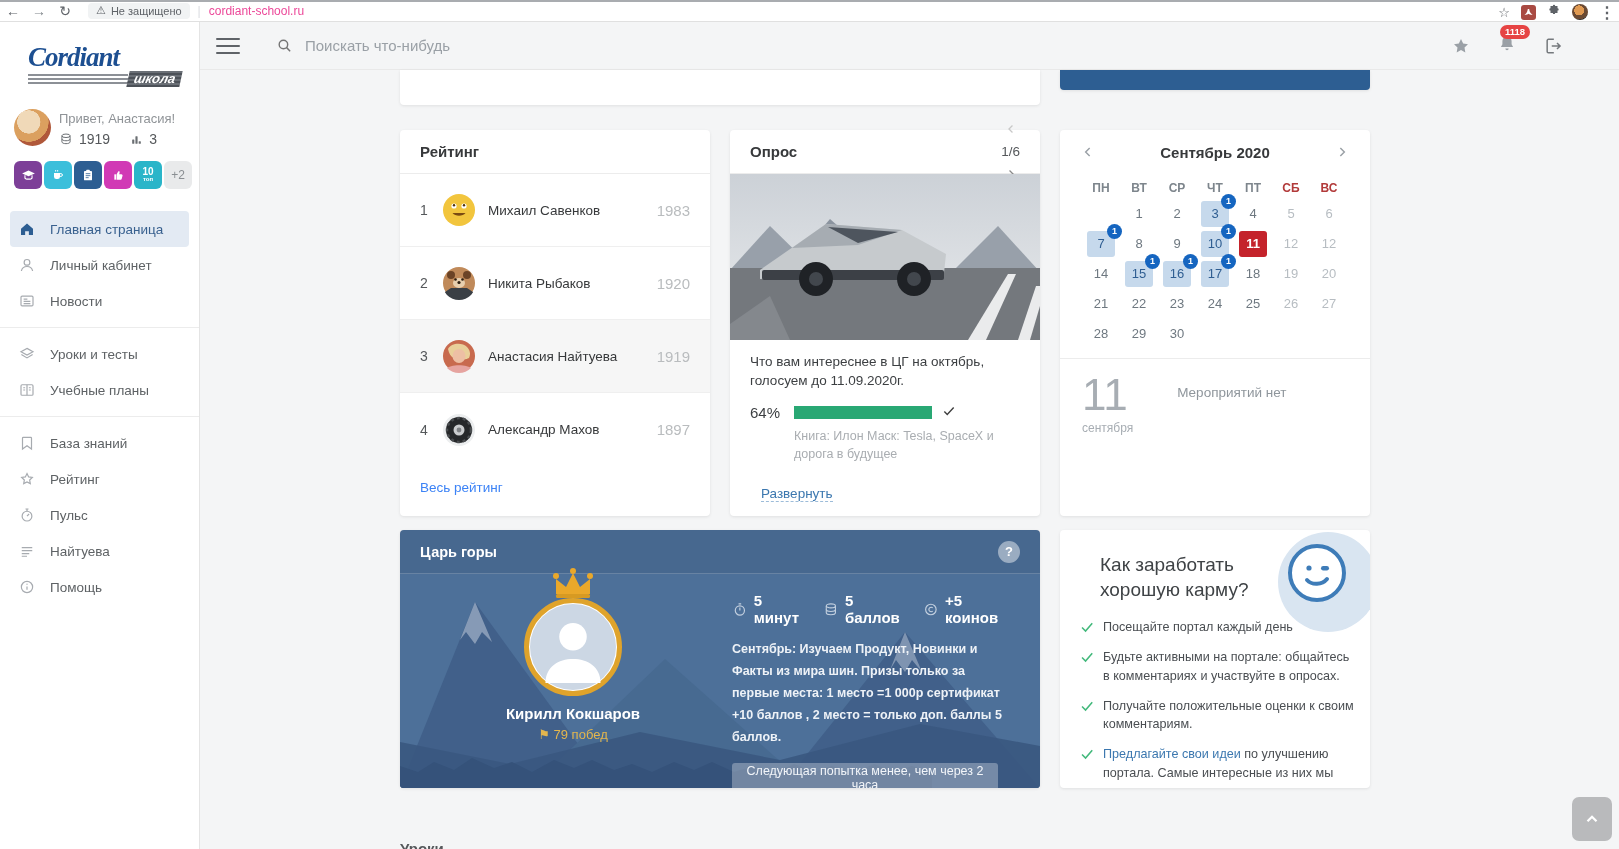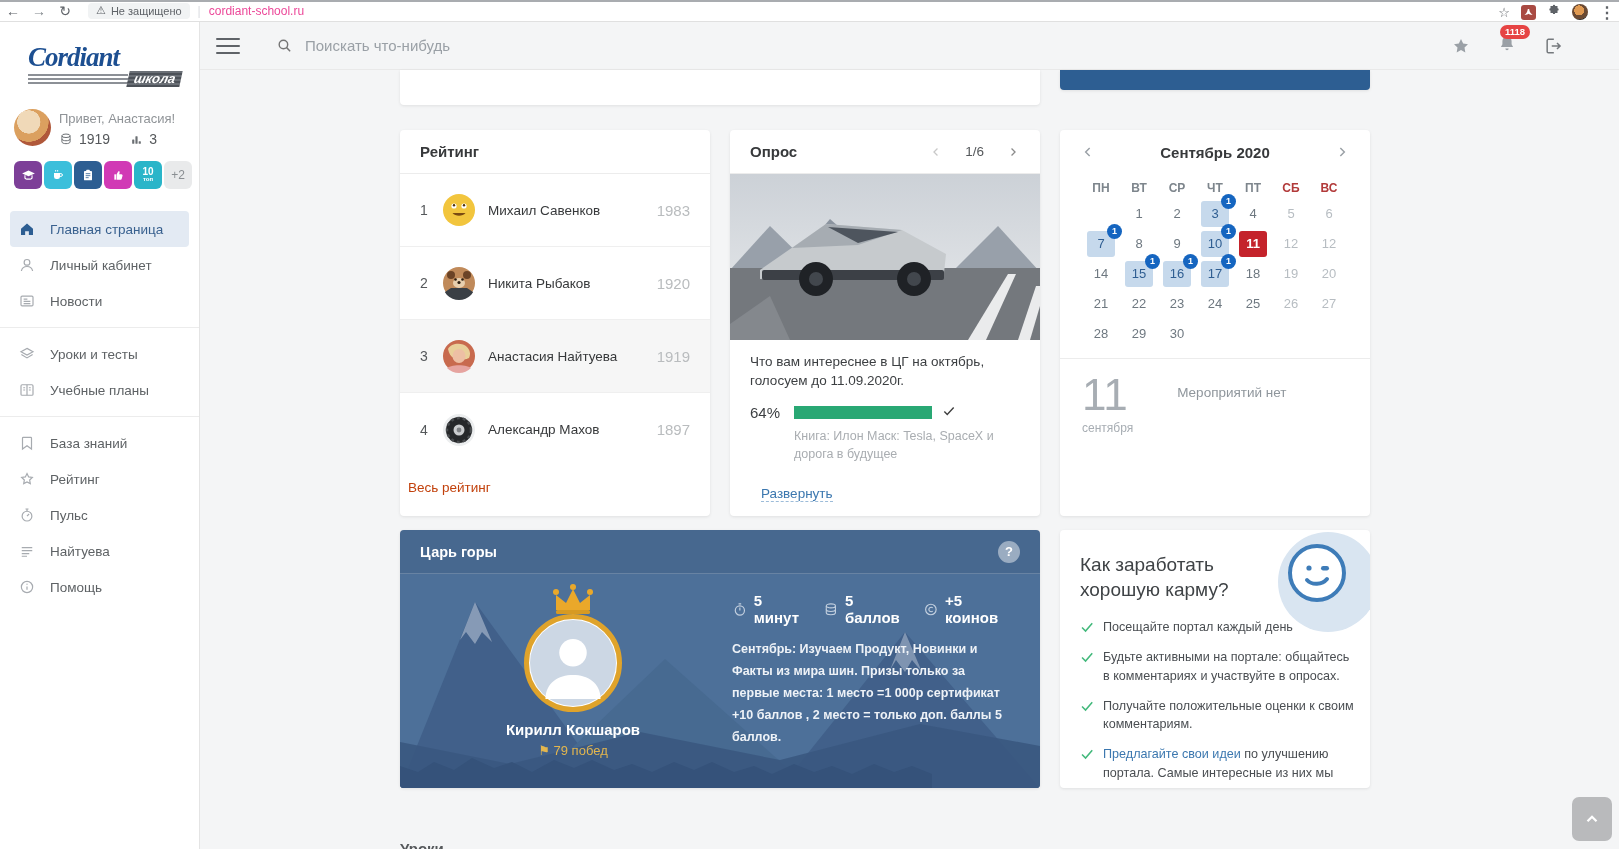--- a/index.html
+++ b/index.html
@@ -75,26 +75,26 @@
     font-size:15px; color:#37393b; font-weight:bold; }
 
   
   .rating-card { left:400px; top:108px; width:310px; height:386px; }
   .r-row { display:flex; align-items:center; height:73px; padding:0 20px; border-bottom:1px solid #efefef; cursor:pointer; }
   .r-row.hl { background:#f6f6f6; }
   .r-pos { width:20px; font-size:14px; color:#55585b; }
   .r-ava { width:34px; height:34px; border-radius:50%; margin:0 12px 0 2px; flex:none; overflow:hidden; }
   .r-name { flex:1; font-size:13.5px; color:#37393b; }
   .r-score { font-size:15px; color:#b9bcbe; }
-  .r-link { padding:14px 8px; font-size:13.5px; color:#c2410c; cursor:pointer; }
+  .r-link { padding:14px 20px; font-size:13.5px; color:#3b82f6; cursor:pointer; }
 
   
   .poll-card { left:730px; top:108px; width:310px; height:386px; }
   .poll-head { justify-content:space-between; }
-  .pager { display:flex; align-items:center; gap:22px; font-weight:normal; }
+  .pager { display:flex; align-items:center; gap:8px; font-weight:normal;flex-direction:column; }
   .pager .pg { font-size:13.5px; color:#55585b; }
   .chev { cursor:pointer; display:flex; }
   .poll-q { padding:13px 20px 0 20px; font-size:13.5px; color:#3c3f42; line-height:1.38; }
   .poll-res { display:flex; align-items:flex-start; padding:14px 20px 0 20px; gap:10px; }
   .poll-pct { font-size:15px; color:#3c3f42; width:34px; }
   .poll-bar { width:138px; height:13px; background:#29a874; margin-top:2px; }
   .poll-opt { padding:6px 20px 0 64px; font-size:12.5px; color:#a9adb1; line-height:1.45; }
   .poll-expand { position:absolute; left:31px; bottom:14px; font-size:13.5px; color:#3b77af;
     border-bottom:1px dashed #9dbcd9; cursor:pointer; }
 
@@ -119,39 +119,39 @@
   .cal-noev { font-size:13.5px; color:#8f969c; margin:12px 0 0 44px; }
 
   
   .king-card { left:400px; top:508px; width:640px; height:258px; background:#4d7099; overflow:hidden; }
   .king-bg { position:absolute; left:0; top:44px; width:640px; height:214px; }
   .king-head { position:relative; height:44px; display:flex; align-items:center; justify-content:space-between;
     padding:0 20px; background:rgba(30,48,74,0.12); border-bottom:1px solid rgba(255,255,255,0.18); }
   .king-title { font-size:14.5px; color:#fff; font-weight:bold; }
   .king-help { width:22px; height:22px; border-radius:50%; background:rgba(255,255,255,0.45); color:#fff;
     font-size:13px; font-weight:bold; text-align:center; line-height:22px; cursor:pointer; }
-  .king-left { position:absolute; left:53px; top:44px; width:240px; text-align:center; }
+  .king-left { position:absolute; left:53px; top:28px; width:240px; text-align:center; }
   .crown { margin-top:8px; }
   .king-ava-ring { width:98px; height:98px; margin:-6px auto 0 auto; border-radius:50%; border:5px solid #dfa32b;
     background:#fff; display:flex; align-items:center; justify-content:center; }
   .king-name { margin-top:9px; font-size:15px; font-weight:bold; color:#fff; }
   .king-wins { margin-top:5px; font-size:13px; color:#e3b64e; }
   .king-right { position:absolute; left:332px; top:62px; width:282px; }
   .king-stats { display:flex; gap:16px; align-items:center; }
   .kstat { display:flex; align-items:center; gap:6px; color:#fff; font-size:15px; font-weight:bold; }
   .king-desc { margin-top:13px; font-size:12.5px; font-weight:bold; color:#eef2f7; line-height:1.75; }
   .king-btn { margin-top:15px; width:266px; height:30px; background:rgba(255,255,255,0.3); border:none;
     border-radius:3px; color:#f2f5f9; font-size:12.5px; cursor:pointer; font-family:"Liberation Sans", sans-serif; }
 
   
   .karma-card { left:1060px; top:508px; width:310px; height:258px; overflow:hidden; }
   .karma-bigcircle { position:absolute; right:-8px; top:2px; width:100px; height:100px; border-radius:50%; background:#d9e5f1; }
   .karma-smiley { position:absolute; right:24px; top:14px; width:58px; height:58px; border-radius:50%;
     background:#fff; border:4px solid #3e7cb8; }
-  .karma-title { position:relative; padding:22px 0 0 20px; width:205px; font-size:19px; color:#3f4346; line-height:1.32; }
+  .karma-title { position:relative; padding:22px 0 0 20px; width:205px; font-size:19px; color:#3f4346; line-height:1.32;margin-left:20px; }
   .karma-list { position:relative; padding:16px 14px 0 20px; }
   .karma-item { display:flex; gap:9px; margin-bottom:12px; }
   .karma-item svg { flex:none; margin-top:2px; }
   .karma-text { font-size:12.6px; color:#4a4e52; line-height:1.45; }
   .karma-link { color:#3b77af; cursor:pointer; }
 
   .next-section-title { position:absolute; left:400px; top:818px; font-size:15px; font-weight:bold; color:#55585b; }
   .scroll-top { position:absolute; left:1572px; top:775px; width:40px; height:44px; border-radius:7px;
     background:#b9babc; border:none; cursor:pointer; display:flex; align-items:center; justify-content:center; }
 </style>
@@ -697,20 +697,21 @@
           </span>
           <span class="kstat">
             <svg width="17" height="17" viewBox="0 0 24 24" fill="none" stroke="#c2cfdf" stroke-width="1.8">
                 <circle cx="12" cy="12" r="8"></circle>
                 <path d="M14.8 9.6a3.4 3.4 0 1 0 0 4.8"></path>
               </svg>
             <span>+5 коинов</span>
           </span>
         </div>
         <div class="king-desc">Сентябрь: Изучаем Продукт, Новинки и Факты из мира шин. Призы только за первые места: 1 место =1 000р сертификат +10 баллов , 2 место = только доп. баллы 5 баллов.</div>
+        <button class="king-btn">Следующая попытка менее, чем через 2 часа</button>
       </div>
     </div>
 
     <div class="card karma-card">
       <div class="karma-bigcircle"></div>
       <div class="karma-smiley">
         <svg width="50" height="50" viewBox="0 0 50 50">
             <circle cx="17" cy="20" r="2.6" fill="#3e7cb8"></circle>
             <rect x="29" y="18" width="8" height="4.5" rx="2.2" fill="#3e7cb8"></rect>
             <path d="M15 32c5 5.5 15 5 20-1" stroke="#3e7cb8" stroke-width="4" fill="none" stroke-linecap="round"></path>

